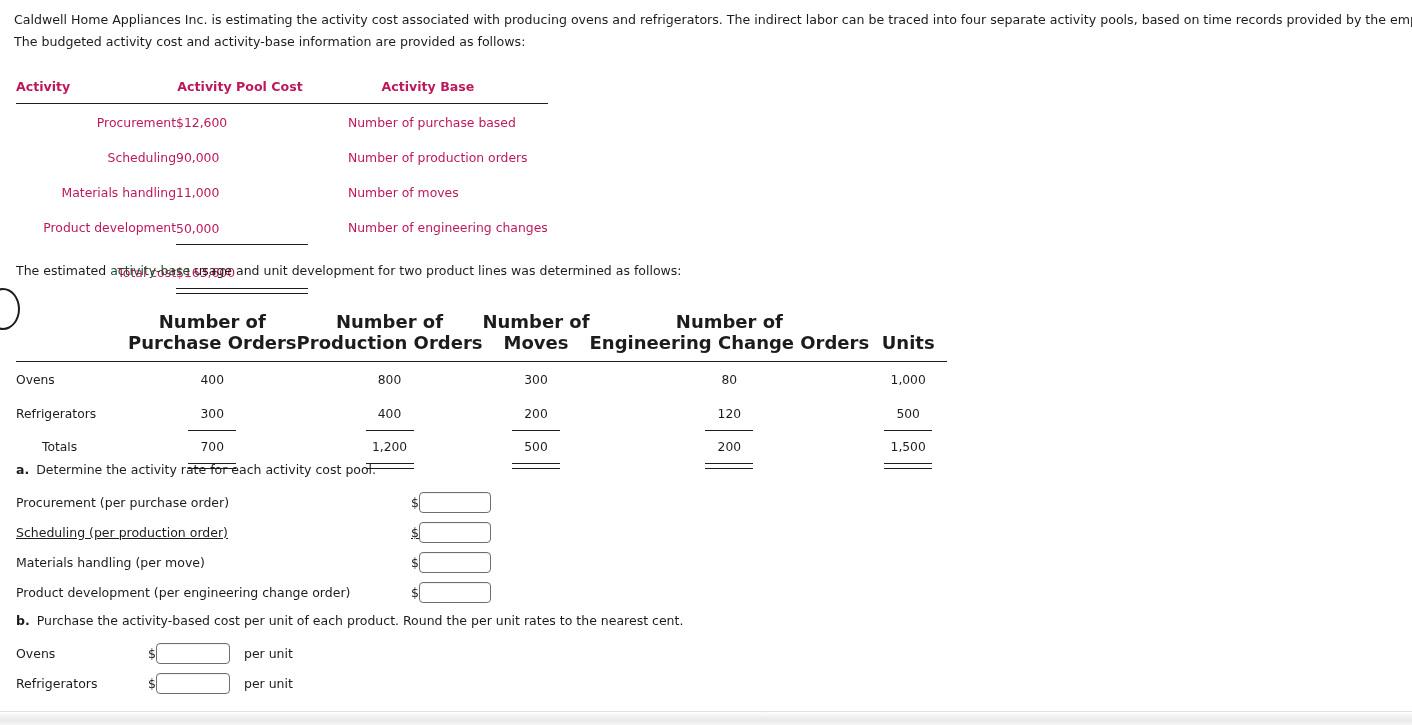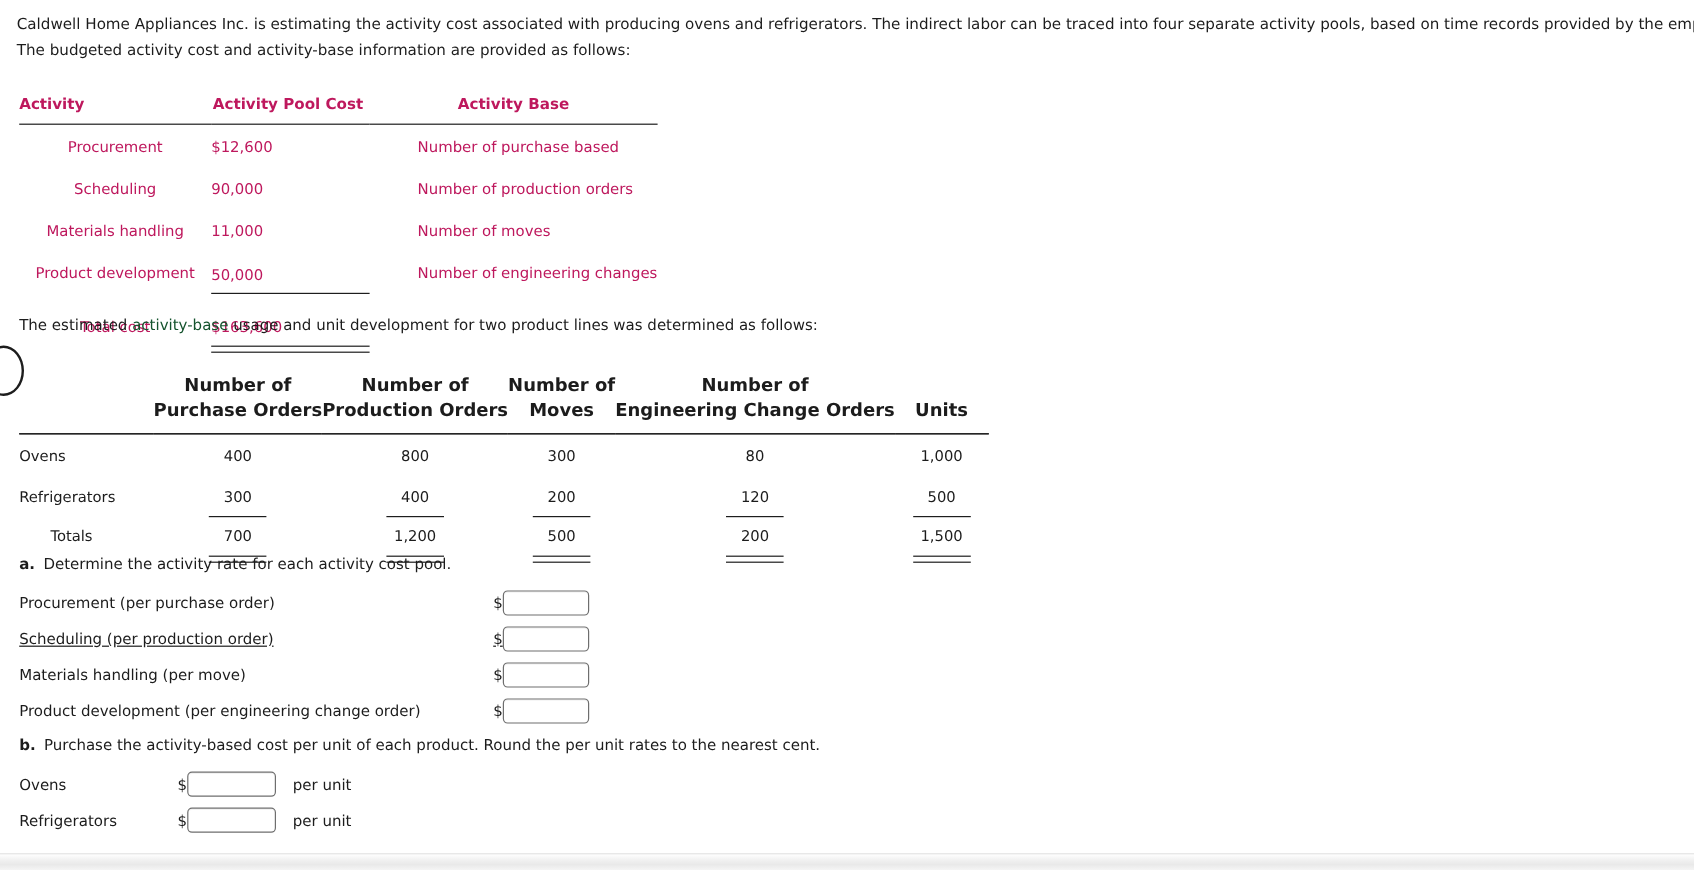--- a/index.html
+++ b/index.html
@@ -79,21 +79,21 @@
     border-bottom: 1.4px solid #1d1d1d;
   }
   .tbl1 th.c-activity   { width: 160px; }
   .tbl1 th.c-cost       { width: 128px; text-align: center; padding-right: 4px;}
   .tbl1 th.c-base       { width: 210px; text-align: center; }
   .tbl1 td {
     padding: 9px 0 9px 0;
     white-space: nowrap;
     vertical-align: bottom;
   }
-  .tbl1 td.name  { text-align: center; padding-top: 11px; }
+  .tbl1 td.name  { text-align: right; padding-top: 11px; }
   .tbl1 td.num   { text-align: left; padding-right: 4px; }
   .tbl1 td.base  { text-align: left; padding-left: 40px; }
   .tbl1 tr.subtotal-rule td.num {
     border-bottom: 1.2px solid #1d1d1d;
     padding-bottom: 8px;
   }
   .tbl1 tr.total td.name { padding-top: 10px; }
   .tbl1 tr.total td.num {
     padding-top: 20px;
     position: relative;
@@ -124,21 +124,21 @@
   .tbl2 {
     position: absolute;
     left: 16px;
     top: 311px;
     border-collapse: collapse;
     font-size: 12.3px;
     color: #1c1c1c;
   }
   .tbl2 th {
     font-weight: bold;
-    font-size: 15px;
+    font-size: 18px;
     text-align: center;
     vertical-align: bottom;
     padding: 0 0 8px 0;
     line-height: 21px;
     white-space: nowrap;
     border-bottom: 1.3px solid #1d1d1d;
   }
   .tbl2 th.rowhead { border-bottom: 1.3px solid #1d1d1d; width: 112px; }
   .tbl2 th.c-po    { width: 115px; }
   .tbl2 th.c-pro   { width: 140px; }

